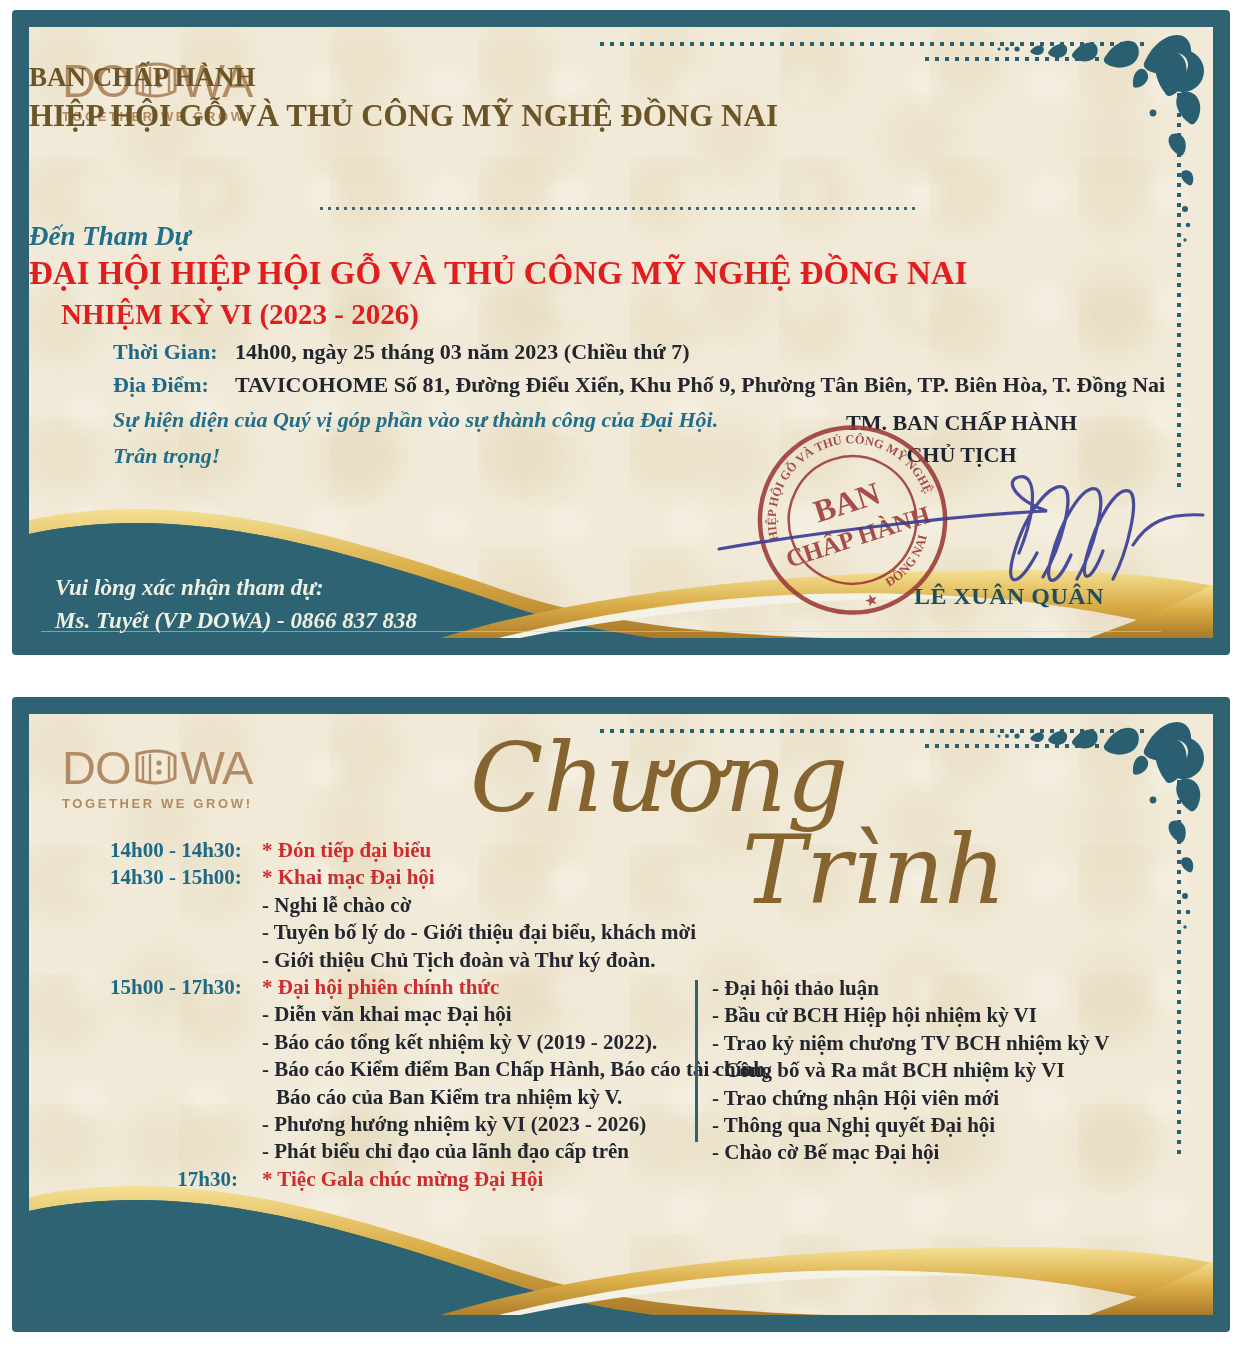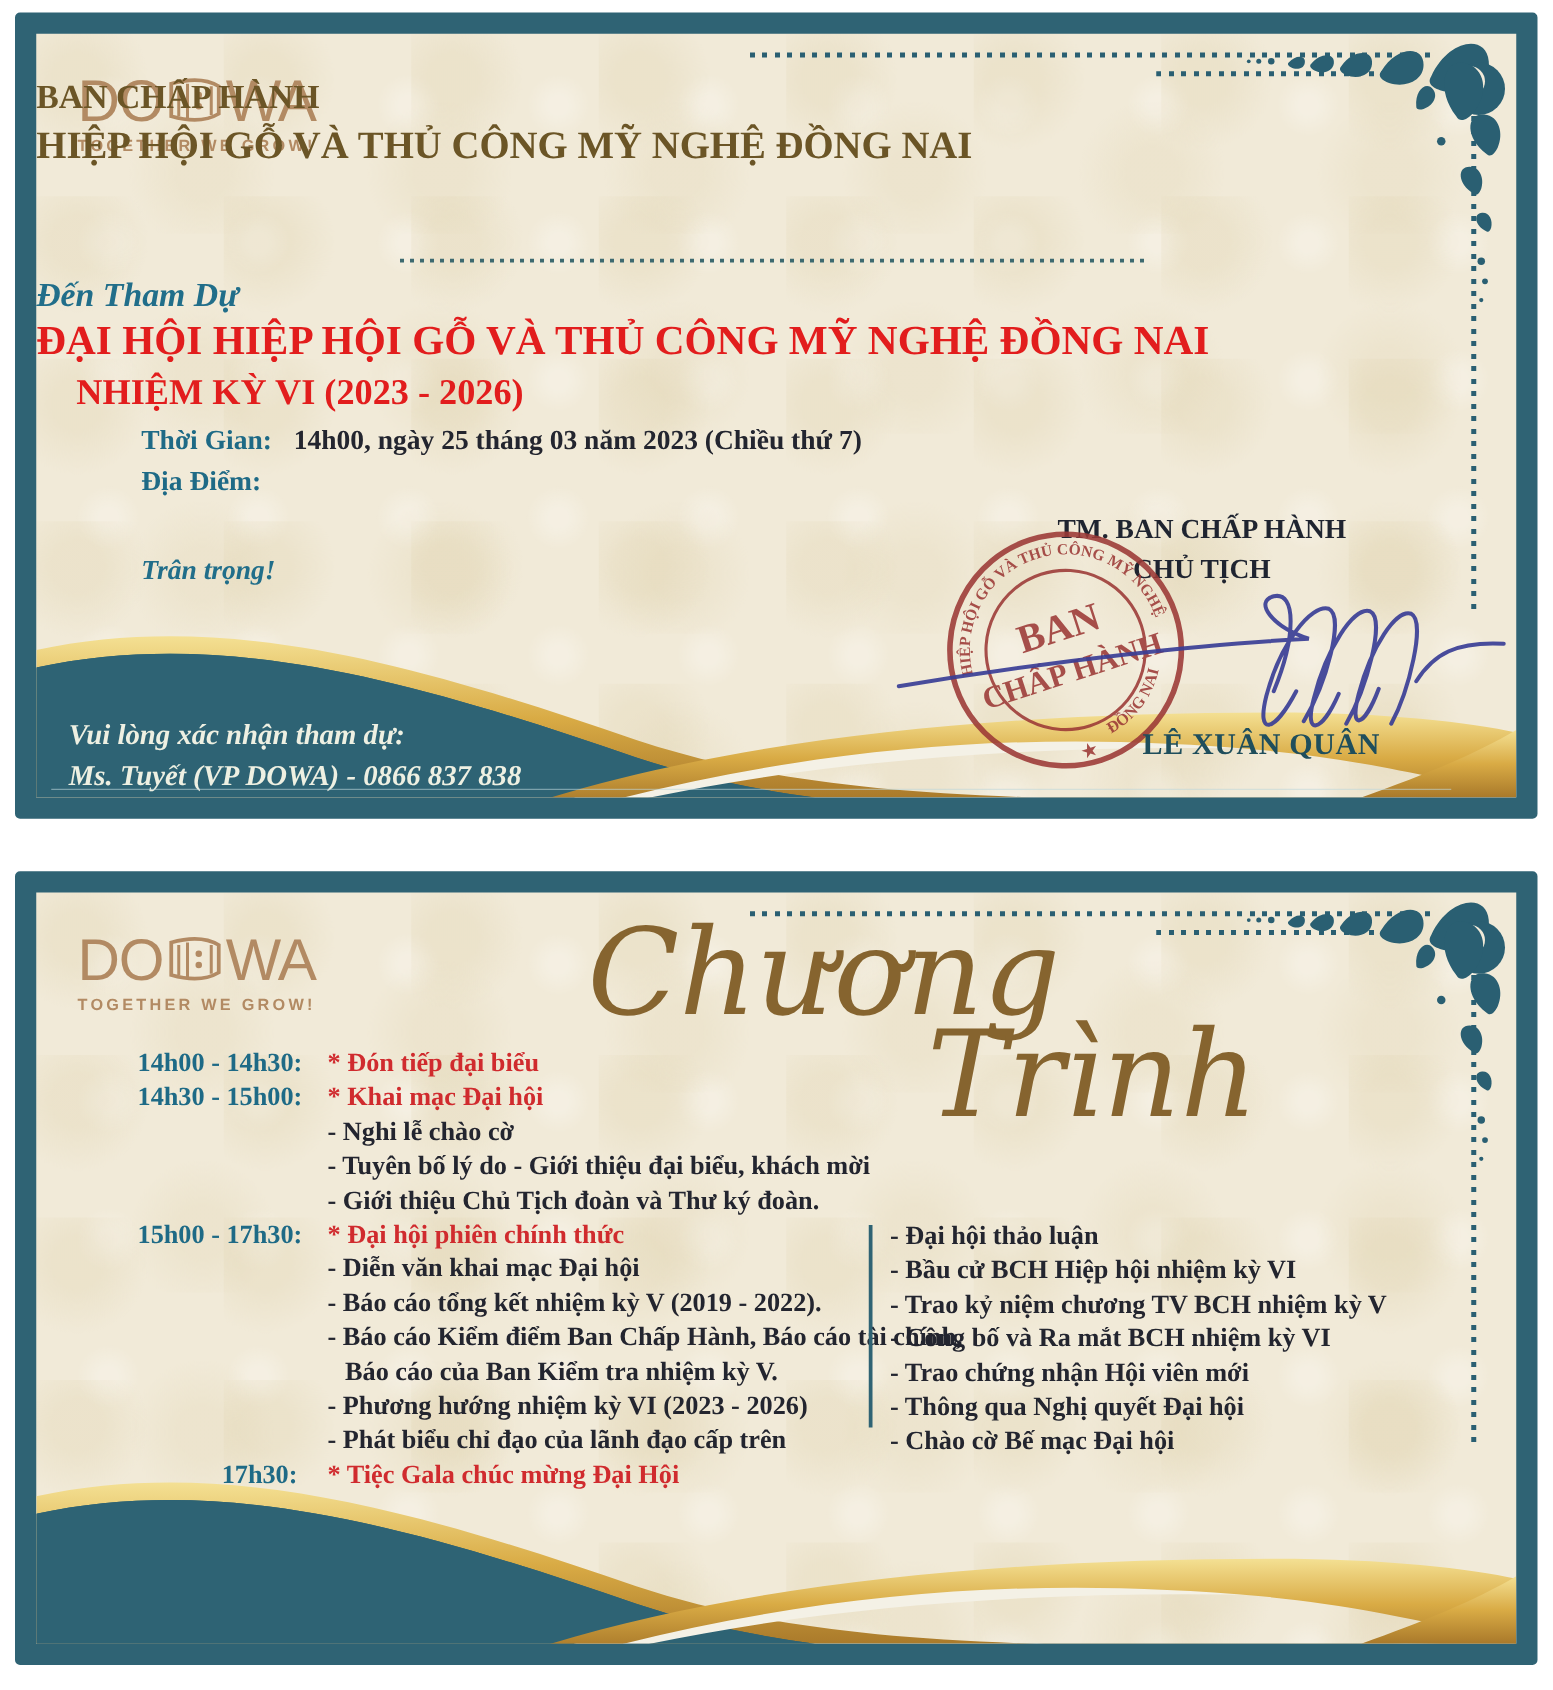--- a/index.html
+++ b/index.html
@@ -55,21 +55,21 @@
   .rsvp-line{position:absolute;left:12px;top:604px;width:1120px;height:1px;background:rgba(190,215,218,.55);z-index:6;}
 
   .wave{position:absolute;left:0;bottom:0;width:100%;height:150px;z-index:1;}
   .stamp{position:absolute;left:716px;top:388px;z-index:3;opacity:.88;}
   .sig{position:absolute;left:688px;top:438px;z-index:4;}
   .ornament{position:absolute;right:-4px;top:0;z-index:2;}
 
   
   .script-title{position:absolute;color:#86642f;font-family:"DejaVu Serif",serif;font-style:italic;font-size:96px;line-height:1;white-space:nowrap;}
   .scr1{left:320px;top:16px;width:620px;text-align:center;}
-  .scr2{left:585px;top:98px;width:520px;text-align:center;}
+  .scr2{left:585px;top:108px;width:520px;text-align:center;}
 
   #schedule-left{position:absolute;left:81px;top:124px;width:600px;z-index:2;}
   .sch-row{display:flex;align-items:baseline;height:27.4px;font-size:21px;font-weight:700;white-space:nowrap;}
   .sch-time{width:128px;flex:none;text-align:right;color:#1e6a86;margin-right:24px;}
   .sch-head{color:#d02b2e;}
   .sch-item{color:#23252f;}
   .sch-item.cont{padding-left:14px;}
   #schedule-right{position:absolute;left:683px;top:262px;width:480px;z-index:2;}
   .sch-rightitem{height:27.4px;font-size:21px;font-weight:700;color:#23252f;white-space:nowrap;}
   .vdivider{position:absolute;left:666px;top:266px;width:3px;height:162px;background:#2f6374;z-index:2;}
@@ -155,22 +155,24 @@
   <div class="center-line teal-it lead">Đến Tham Dự</div>
   <div class="center-line red-title title1">ĐẠI HỘI HIỆP HỘI GỖ VÀ THỦ CÔNG MỸ NGHỆ ĐỒNG NAI</div>
   <div class="center-line red-title title2">NHIỆM KỲ VI (2023 - 2026)</div>
 
   <div class="detail-row" style="top:312px;align-items:center;">
     <span class="detail-label">Thời Gian:</span>
     <span class="detail-value">14h00, ngày 25 tháng 03 năm 2023 (Chiều thứ 7)</span>
   </div>
   <div class="detail-row" style="top:345px;">
     <span class="detail-label">Địa Điểm:</span>
-  </div>
-
+    <span class="detail-value">TAVICOHOME Số 81, Đường Điểu Xiển, Khu Phố 9, Phường Tân Biên, TP. Biên Hòa, T. Đồng Nai</span>
+  </div>
+
+  <div class="note" style="top:380px;">Sự hiện diện của Quý vị góp phần vào sự thành công của Đại Hội.</div>
   <div class="note" style="top:416px;font-family:Liberation Serif, serif;">Trân trọng!</div>
 
   <div class="sign-block">
     <div>TM. BAN CHẤP HÀNH</div>
     <div>CHỦ TỊCH</div>
   </div>
 
   <svg class="wave" viewBox="0 0 1184 150" preserveAspectRatio="none">
       <use href="#waveBand"></use>
     </svg>

